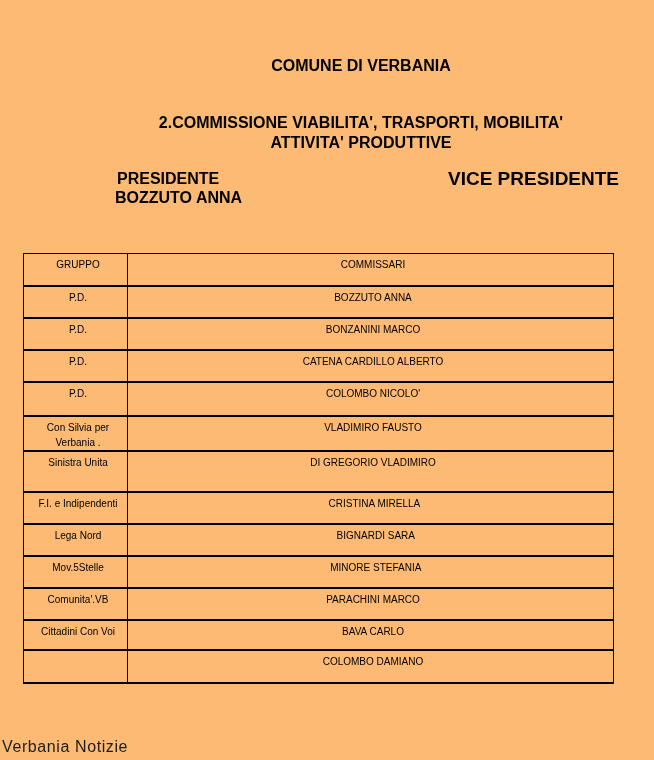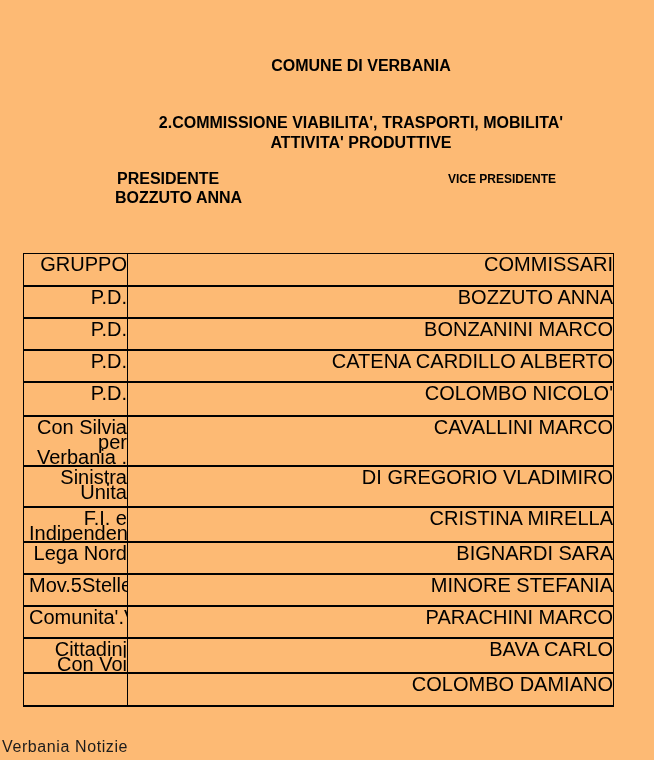--- a/index.html
+++ b/index.html
@@ -49,41 +49,41 @@
     top: 189px;
     left: 115px;
     font-size: 16px;
     font-weight: bold;
     line-height: 18px;
   }
   .vice-president-label {
     position: absolute;
     top: 170px;
     left: 448px;
-    font-size: 12px;
+    font-size: 19px;
     font-weight: bold;
     line-height: 18px;
   }
   table.commission {
     position: absolute;
     left: 23px;
     top: 253px;
     width: 590px;
     border-collapse: collapse;
     table-layout: fixed;
     border: 1px solid #000;
     border-bottom: 2px solid #000;
   }
   table.commission th,
   table.commission td {
     border: 1px solid #000;
     border-bottom: 2px solid #000;
     vertical-align: top;
-    text-align: right;
-    font-size: 20px;
+    text-align: center;
+    font-size: 10px;
     font-weight: normal;
     line-height: 15px;
     padding: 3px 0 0 5px;
     white-space: pre-wrap;
     overflow: hidden;
   }
   thead tr { height: 32px; }
   tbody tr { height: 32px; }
   tbody tr:nth-child(4)  { height: 34px; }
   tbody tr:nth-child(5)  { height: 29px; }
@@ -143,21 +143,21 @@
         <tr>
           <td>P.D.</td>
           <td>CATENA CARDILLO ALBERTO</td>
         </tr>
         <tr>
           <td>P.D.</td>
           <td>COLOMBO NICOLO'</td>
         </tr>
         <tr>
           <td>Con Silvia per Verbania .</td>
-          <td>CAVALLINI MARCO</td>
+          <td>VLADIMIRO FAUSTO</td>
         </tr>
         <tr>
           <td>Sinistra Unita</td>
           <td>DI GREGORIO VLADIMIRO</td>
         </tr>
         <tr>
           <td>F.I. e Indipendenti</td>
           <td> CRISTINA MIRELLA</td>
         </tr>
         <tr>

